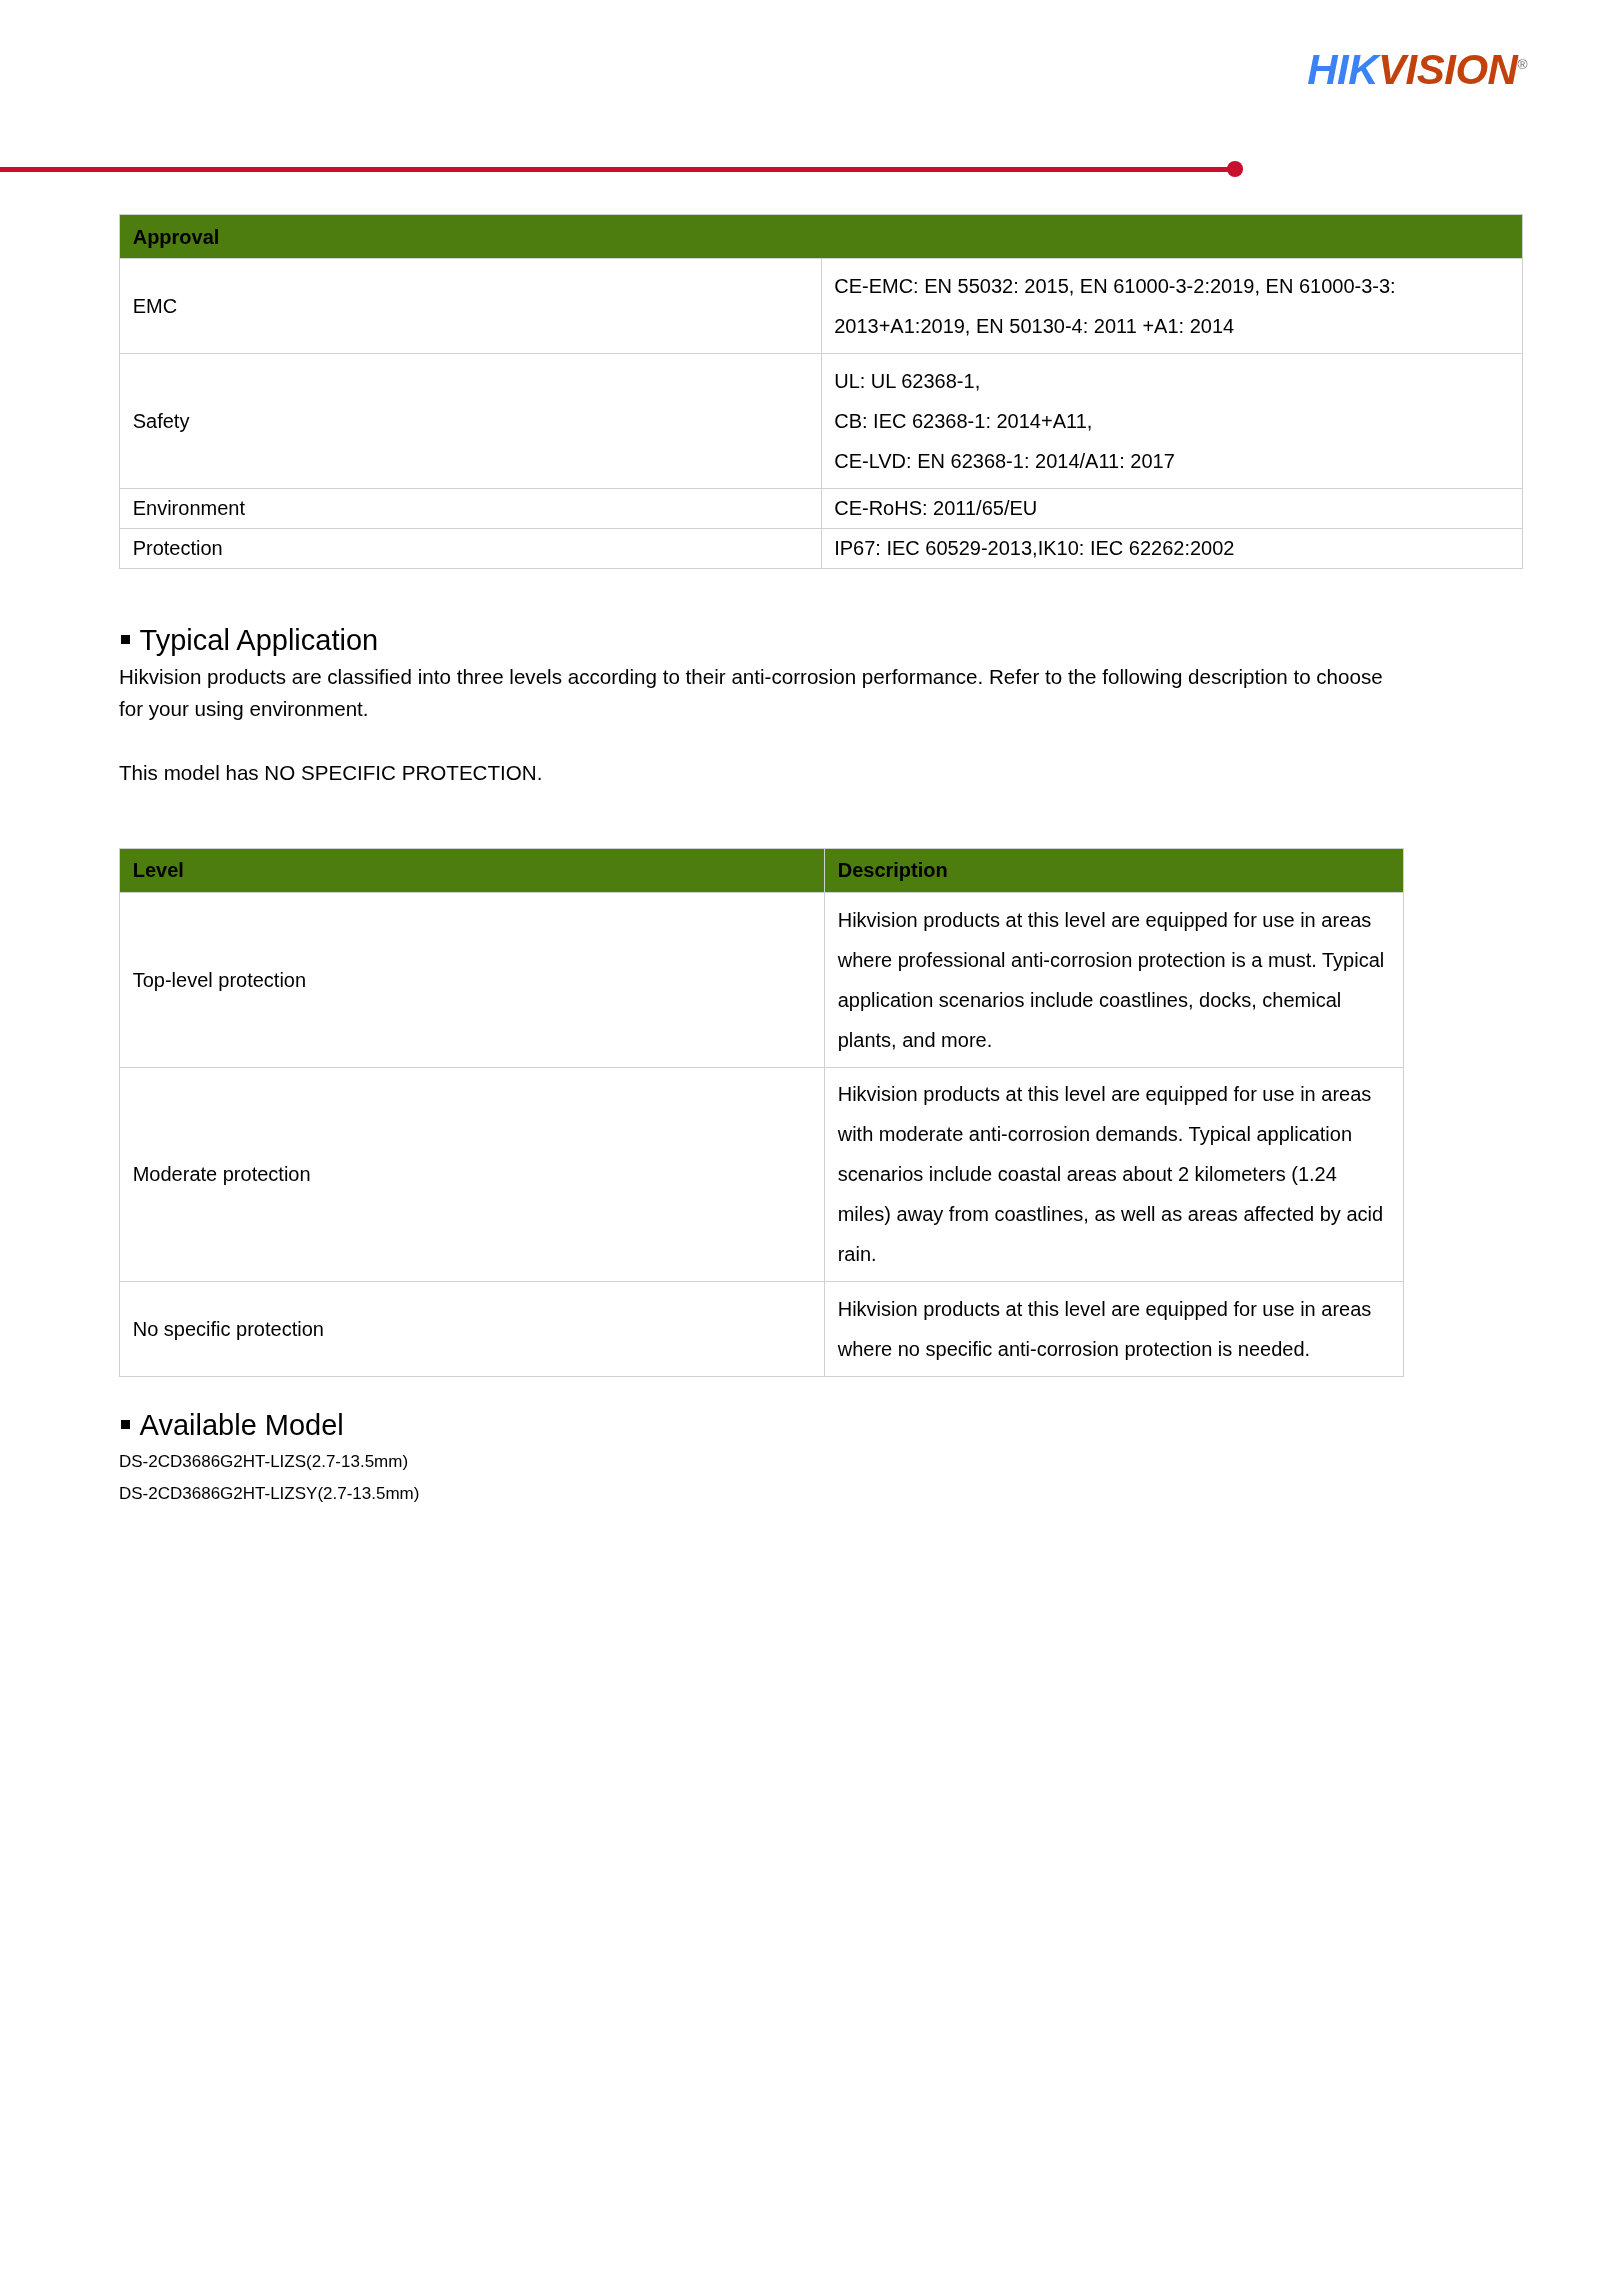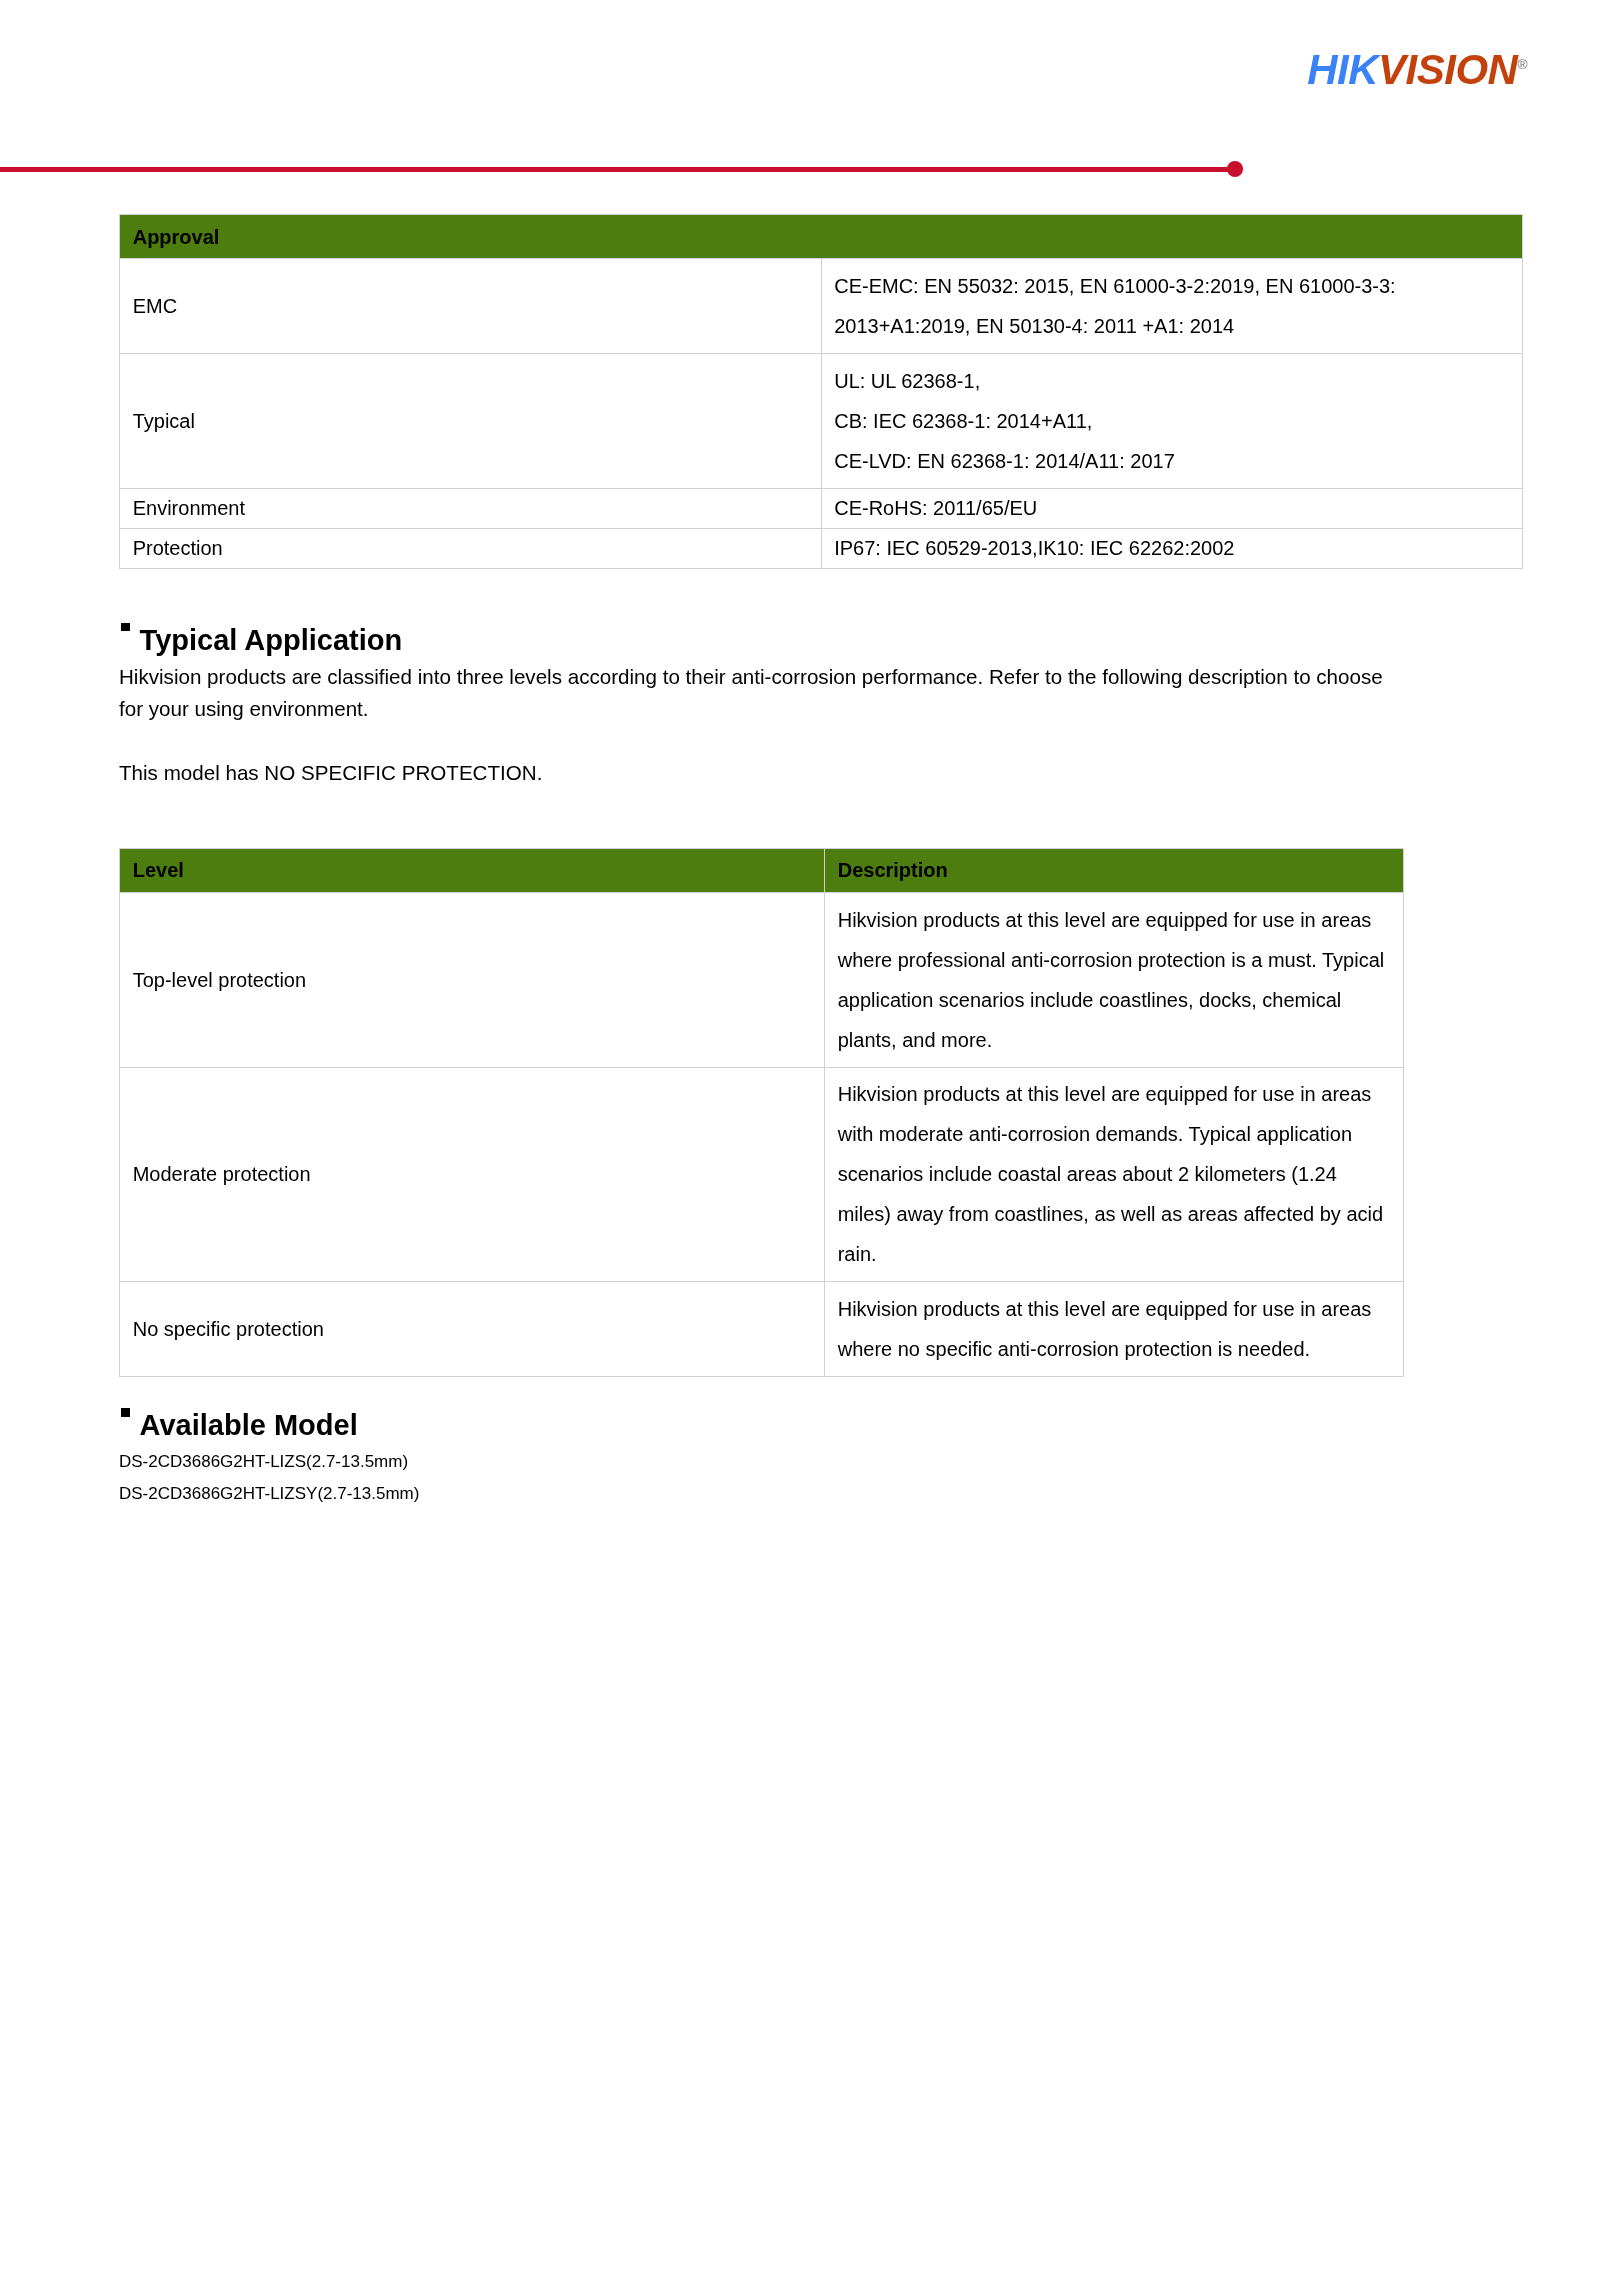--- a/index.html
+++ b/index.html
@@ -104,24 +104,25 @@
   }
   .col-label { width: 405px; }
   .col-label-2 { width: 704px; }
 
   
   .section {
     margin-top: 45px;
   }
   .section-title {
     font-size: 29px;
-    font-weight: bold;
+    font-weight: normal;
     margin: 0 0 3.9px 0;
     line-height: 1.15;
     display: flex;
+    align-items: center;
   }
   .bullet-square {
     display: inline-block;
     width: 8.8px;
     height: 8.8px;
     background: #000;
     margin-right: 9.8px;
     margin-left: 2px;
     flex: none;
     position: relative;
@@ -168,21 +169,21 @@
     <tr>
       <td class="col-label">
         <div class="cell-wrap">EMC</div>
       </td>
       <td>
         <div class="cell-wrap">CE-EMC: EN 55032: 2015, EN 61000-3-2:2019, EN 61000-3-3: 2013+A1:2019, EN 50130-4: 2011 +A1: 2014</div>
       </td>
     </tr>
     <tr>
       <td class="col-label">
-        <div class="cell-wrap">Typical</div>
+        <div class="cell-wrap">Safety</div>
       </td>
       <td>
         <div class="cell-wrap">
           <div>UL: UL 62368-1,</div>
           <div>CB: IEC 62368-1: 2014+A11,</div>
           <div>CE-LVD: EN 62368-1: 2014/A11: 2017</div>
         </div>
       </td>
     </tr>
     <tr>

